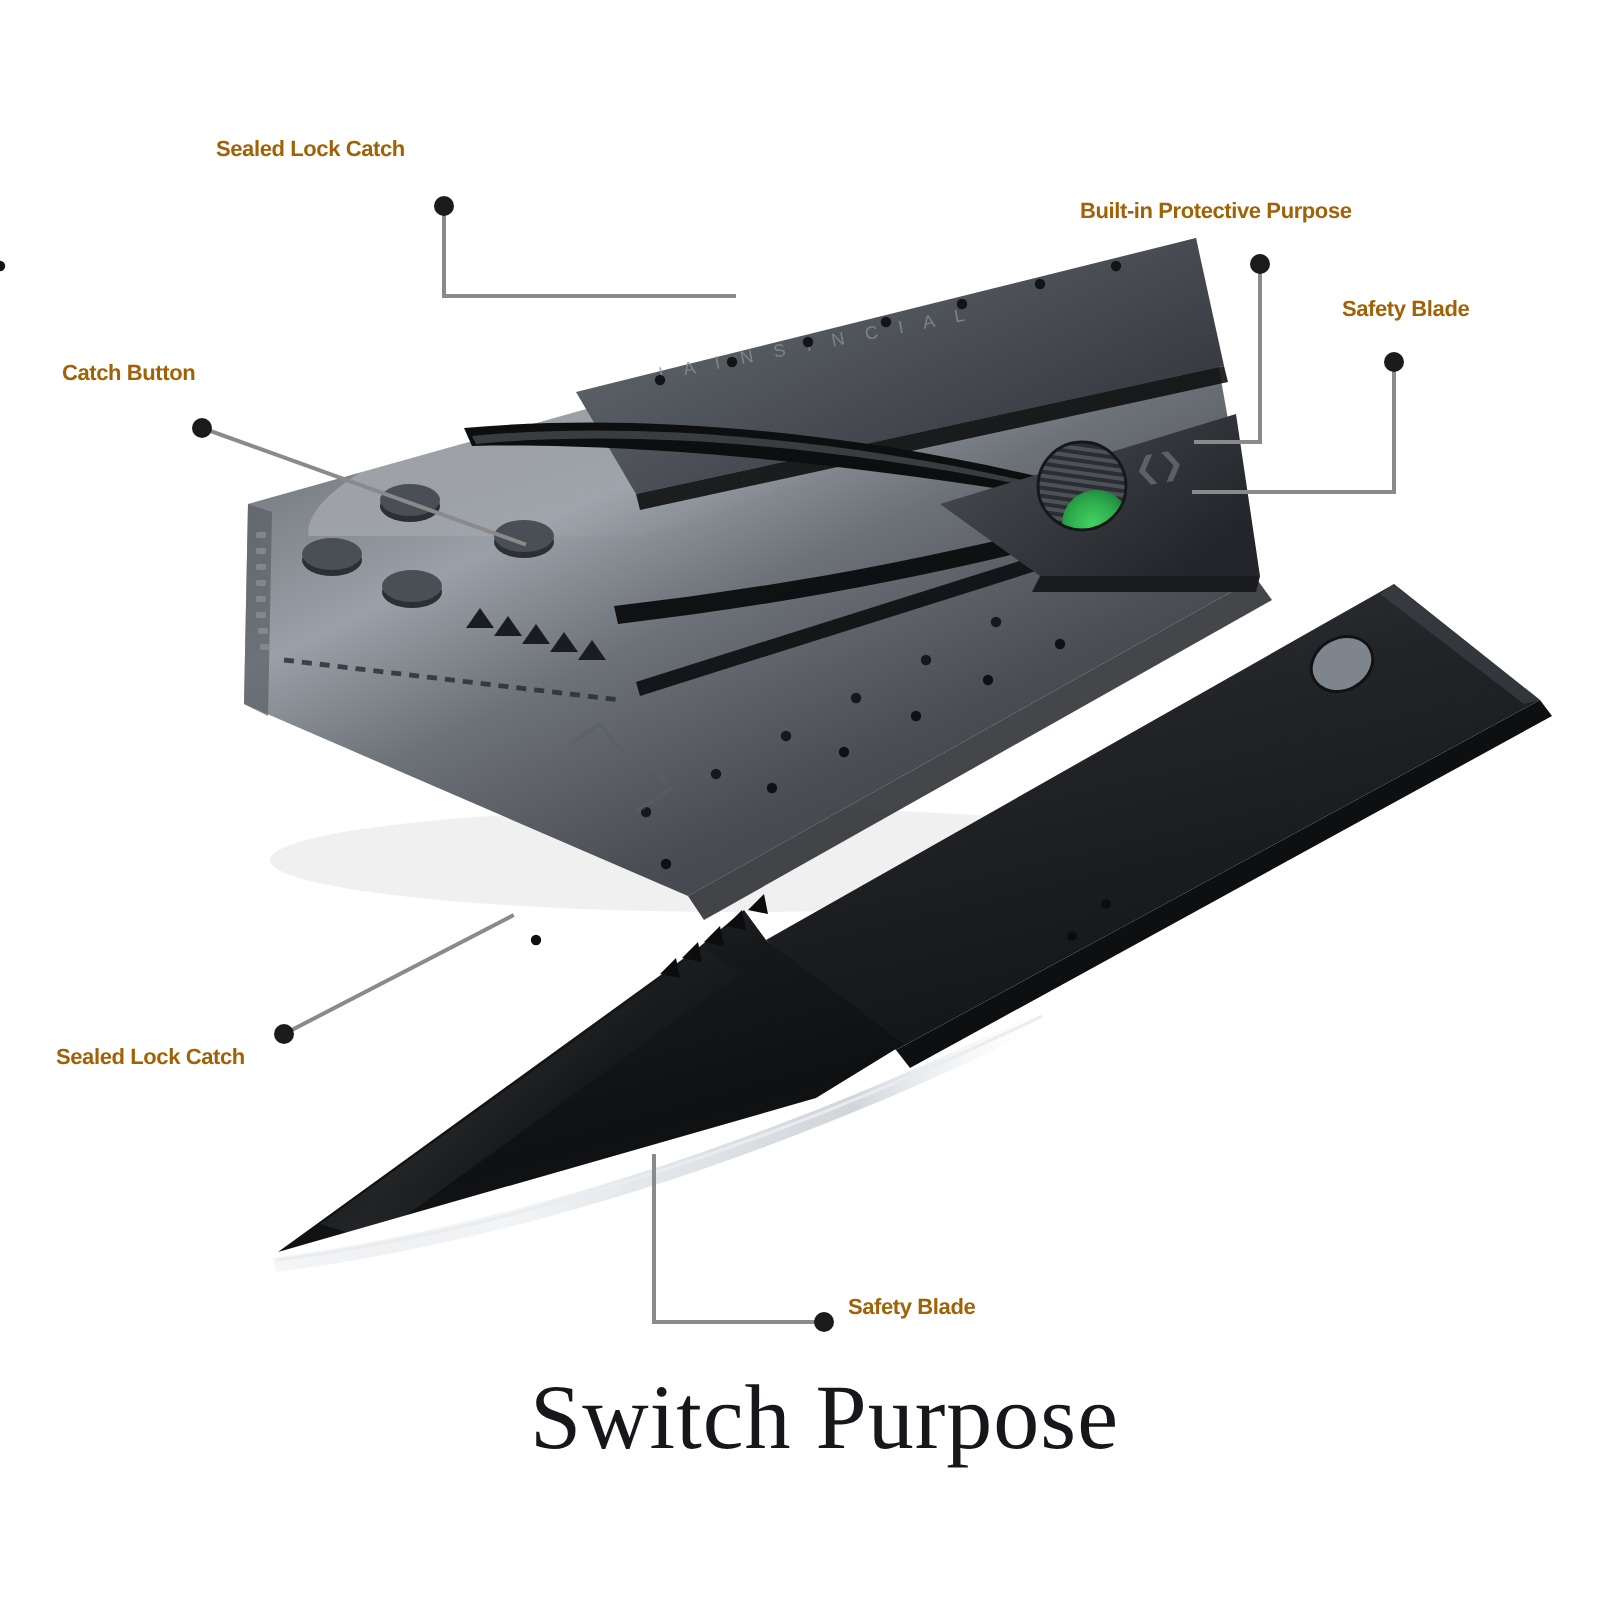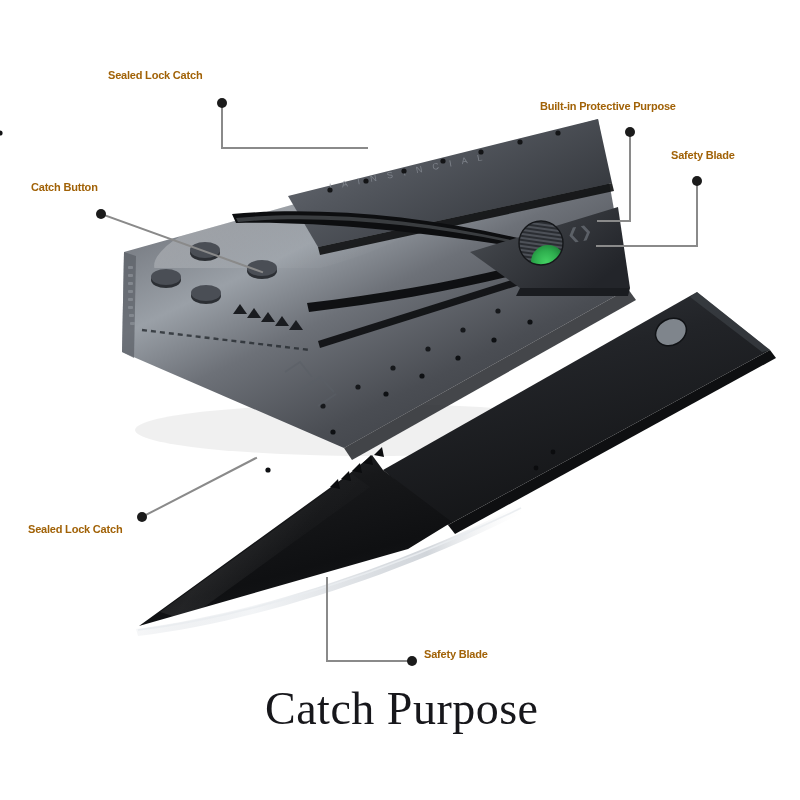--- a/index.html
+++ b/index.html
@@ -303,15 +303,15 @@
   <div class="callout-label" style="left:540px; top:101px;">Built-in Protective Purpose</div>
 
   <div class="callout-label" style="left:671px; top:150px;">Safety Blade</div>
 
   <div class="callout-label" style="left:31px; top:182px;">Catch Button</div>
 
   <div class="callout-label" style="left:28px; top:524px;">Sealed Lock Catch</div>
 
   <div class="callout-label" style="left:424px; top:649px;">Safety Blade</div>
 
-  <div class="title" style="left:265px; top:686px;">Catch Purpose</div>
+  <div class="title" style="left:265px; top:686px;">Switch Purpose</div>
 
 </div>
 
 </body></html>

